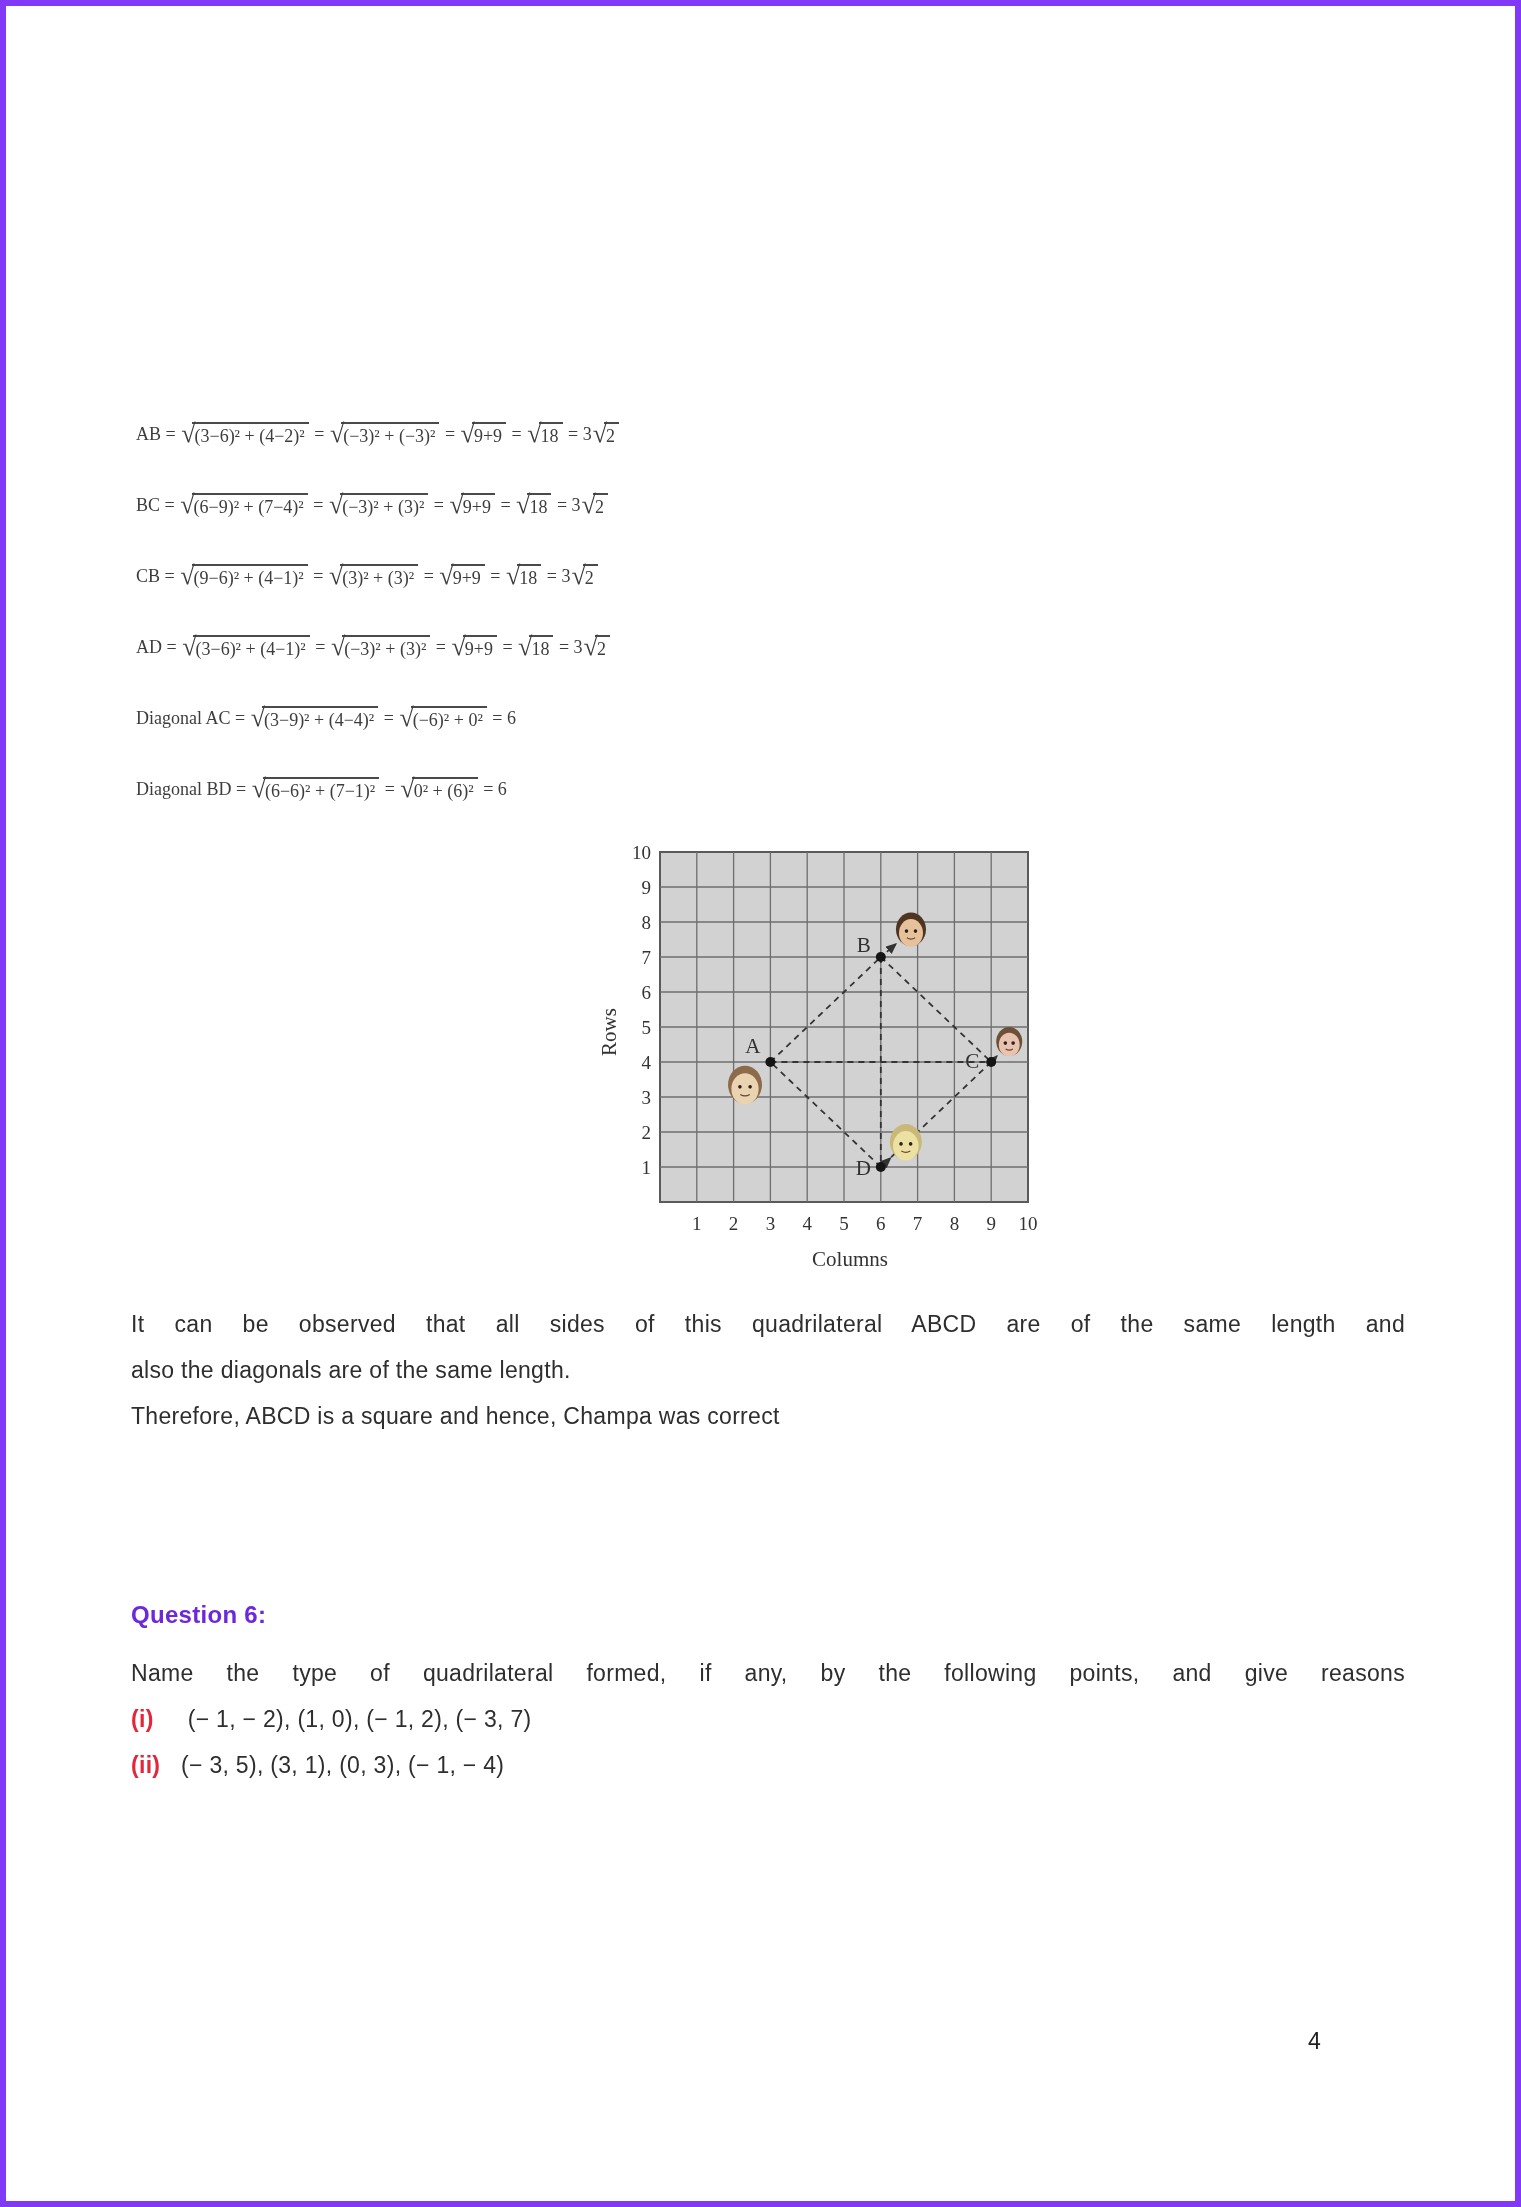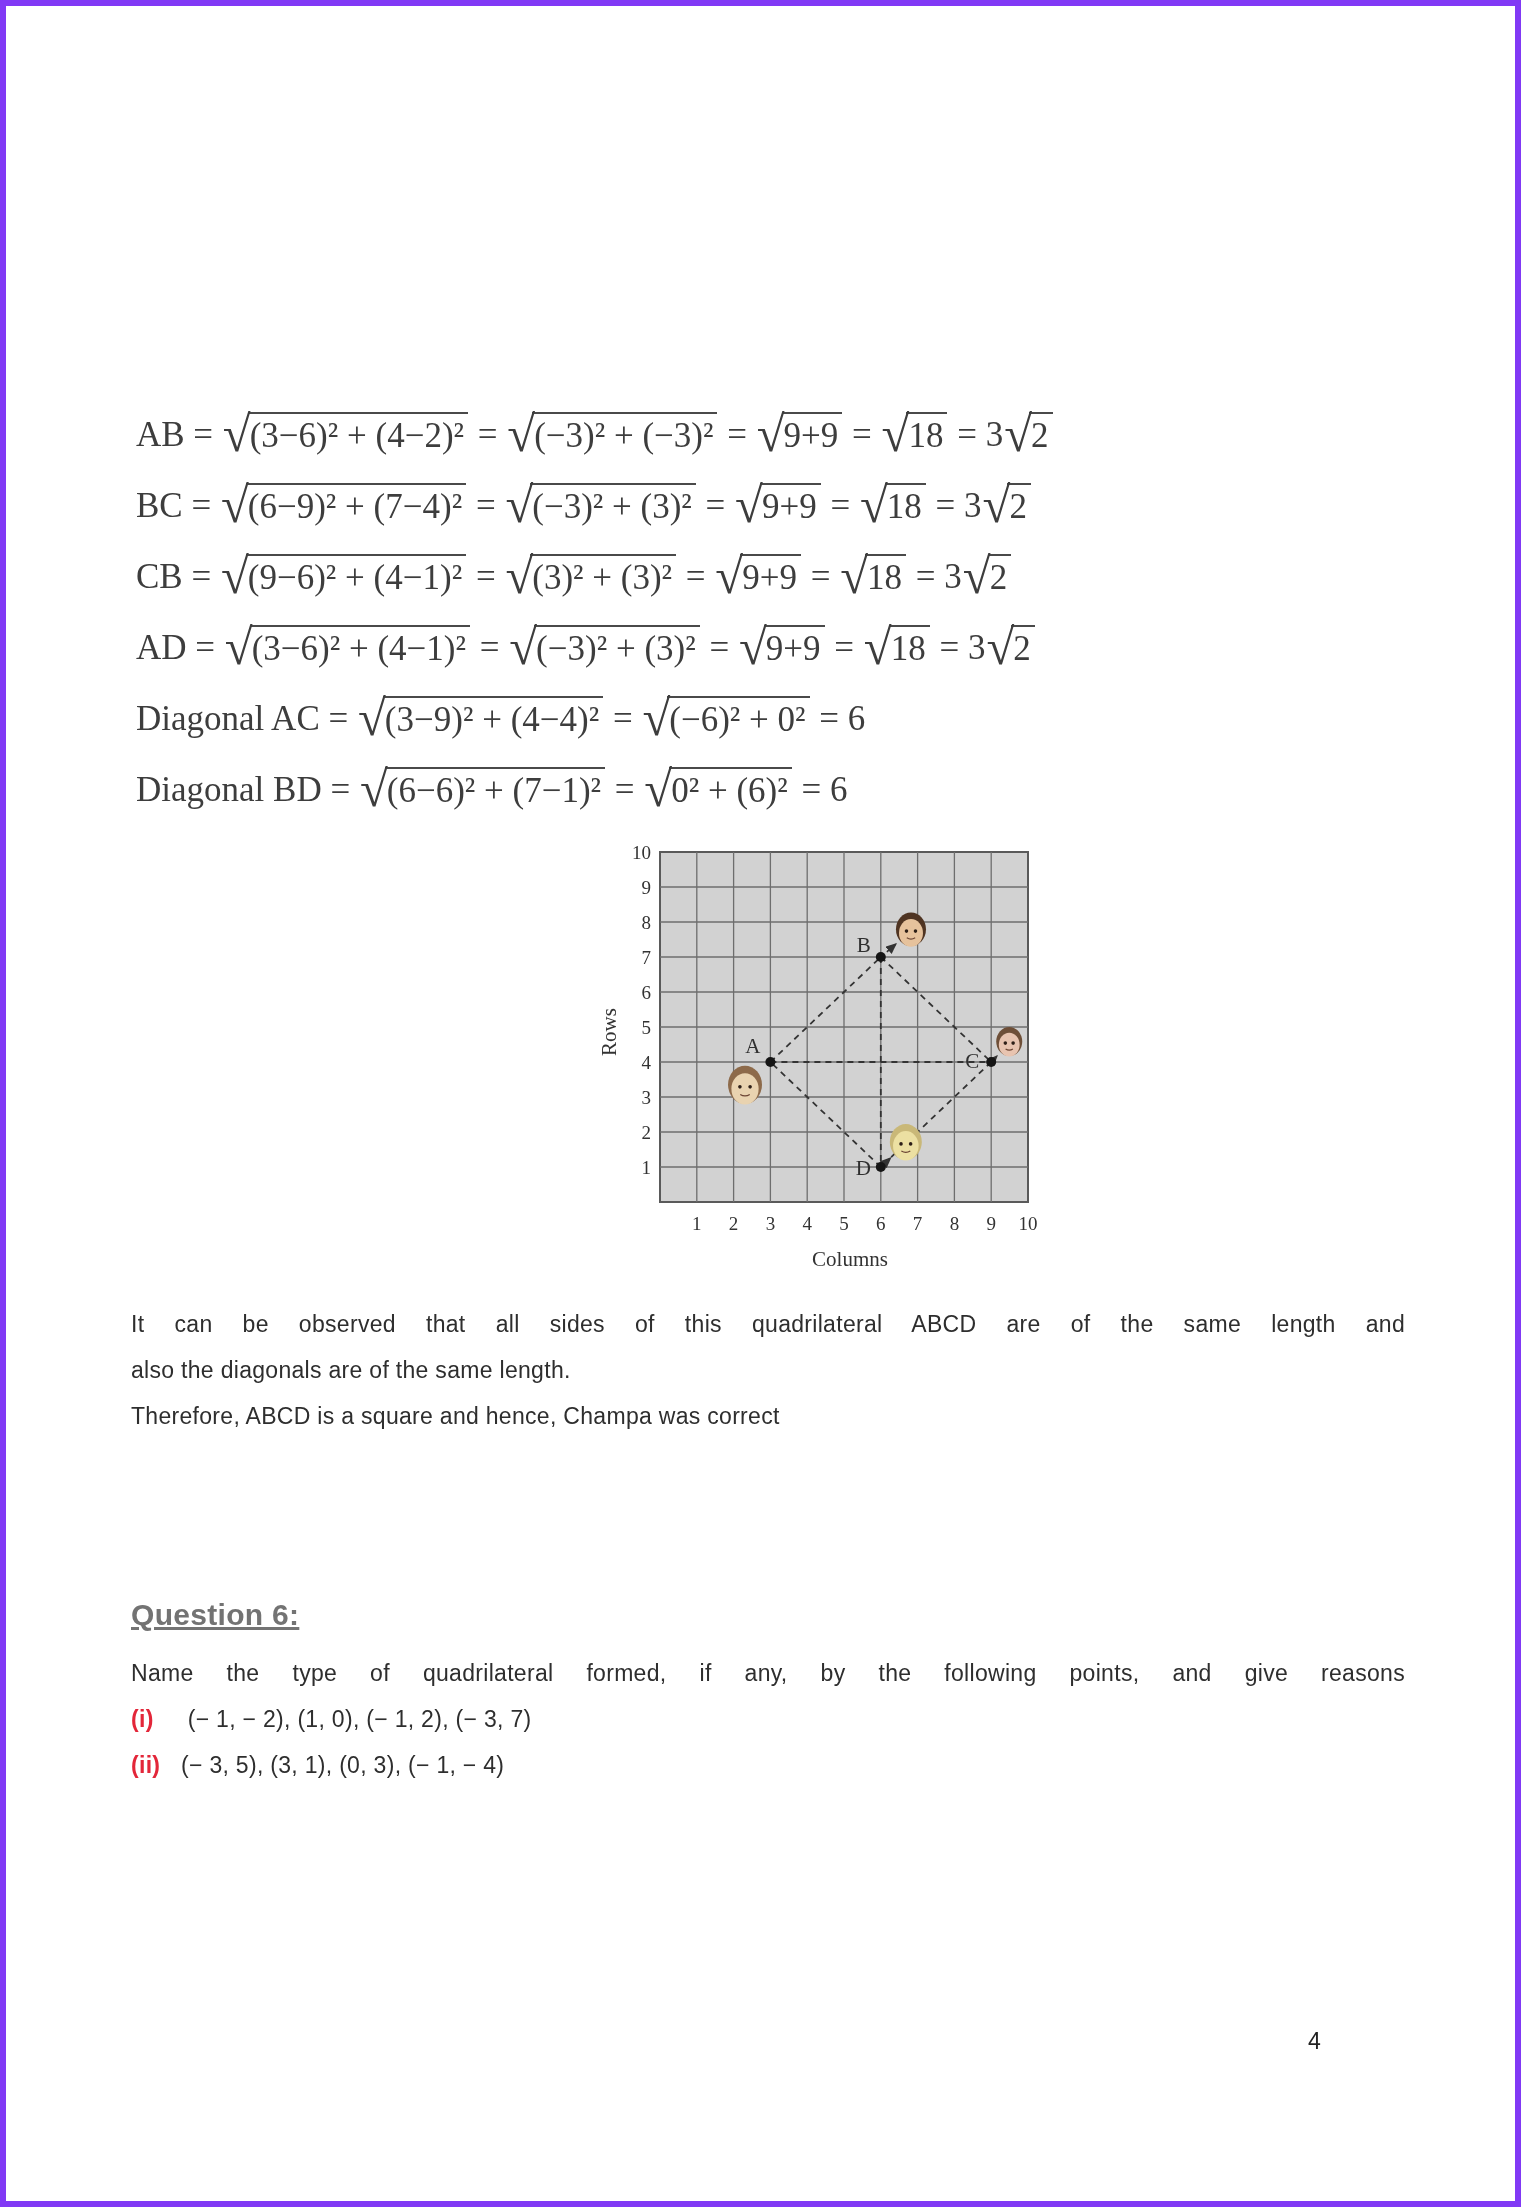--- a/index.html
+++ b/index.html
@@ -5,37 +5,37 @@
   html,body{margin:0;padding:0;}
   body{
     width:1521px;height:2207px;position:relative;background:#ffffff;
     border:6px solid #8139f5;box-sizing:border-box;
     font-family:"Liberation Sans",sans-serif;color:#2e2e2e;overflow:hidden;
   }
   
   #equations{position:absolute;left:130px;top:393px;}
   .eq-line{
     display:flex;align-items:center;height:71px;
-    font-family:"Liberation Serif",serif;font-size:35px;color:#3d3d3d;
+    font-family:"Liberation Serif",serif;font-size:18px;color:#3d3d3d;
   }
   .eq-line span.t{white-space:pre;}
   .rad{display:inline-flex;align-items:flex-start;margin:0 1px;}
   .rs{font-size:1.45em;line-height:.85;transform:translateY(1px);margin-right:-3px;}
   .rb{border-top:2px solid #4a4a4a;padding:2px 4px 0 2px;white-space:pre;line-height:1.15;}
   
   #figure{position:absolute;left:556px;top:834px;}
   #figure .tick{font:19px "Liberation Serif",serif;fill:#333;}
   #figure .axis{font:21px "Liberation Serif",serif;fill:#333;}
   #figure .plabel{font:21px "Liberation Serif",serif;fill:#2f2f2f;}
   
   .textblock{position:absolute;left:125px;width:1274px;font-size:23px;line-height:46px;letter-spacing:.3px;color:#2e2e2e;}
   #observation{top:1295px;}
   .jline{text-align:justify;text-align-last:justify;}
   #question{top:1586px;}
-  .q-head{color:#737373;font-weight:bold;font-size:30px;margin:0 0 12px 0;text-decoration:underline;}
+  .q-head{color:#6d28d9;font-weight:bold;font-size:24px;margin:0 0 12px 0;}
   .q-item{white-space:pre;}
   .q-label{color:#e32639;font-weight:bold;display:inline-block;min-width:50px;}
   #page-num{position:absolute;left:1302px;top:2022px;font-size:23px;color:#222;}
 </style>
 </head>
 <body>
 
 <div id="equations">
     <div class="eq-line">
       <span class="t">AB = </span>

